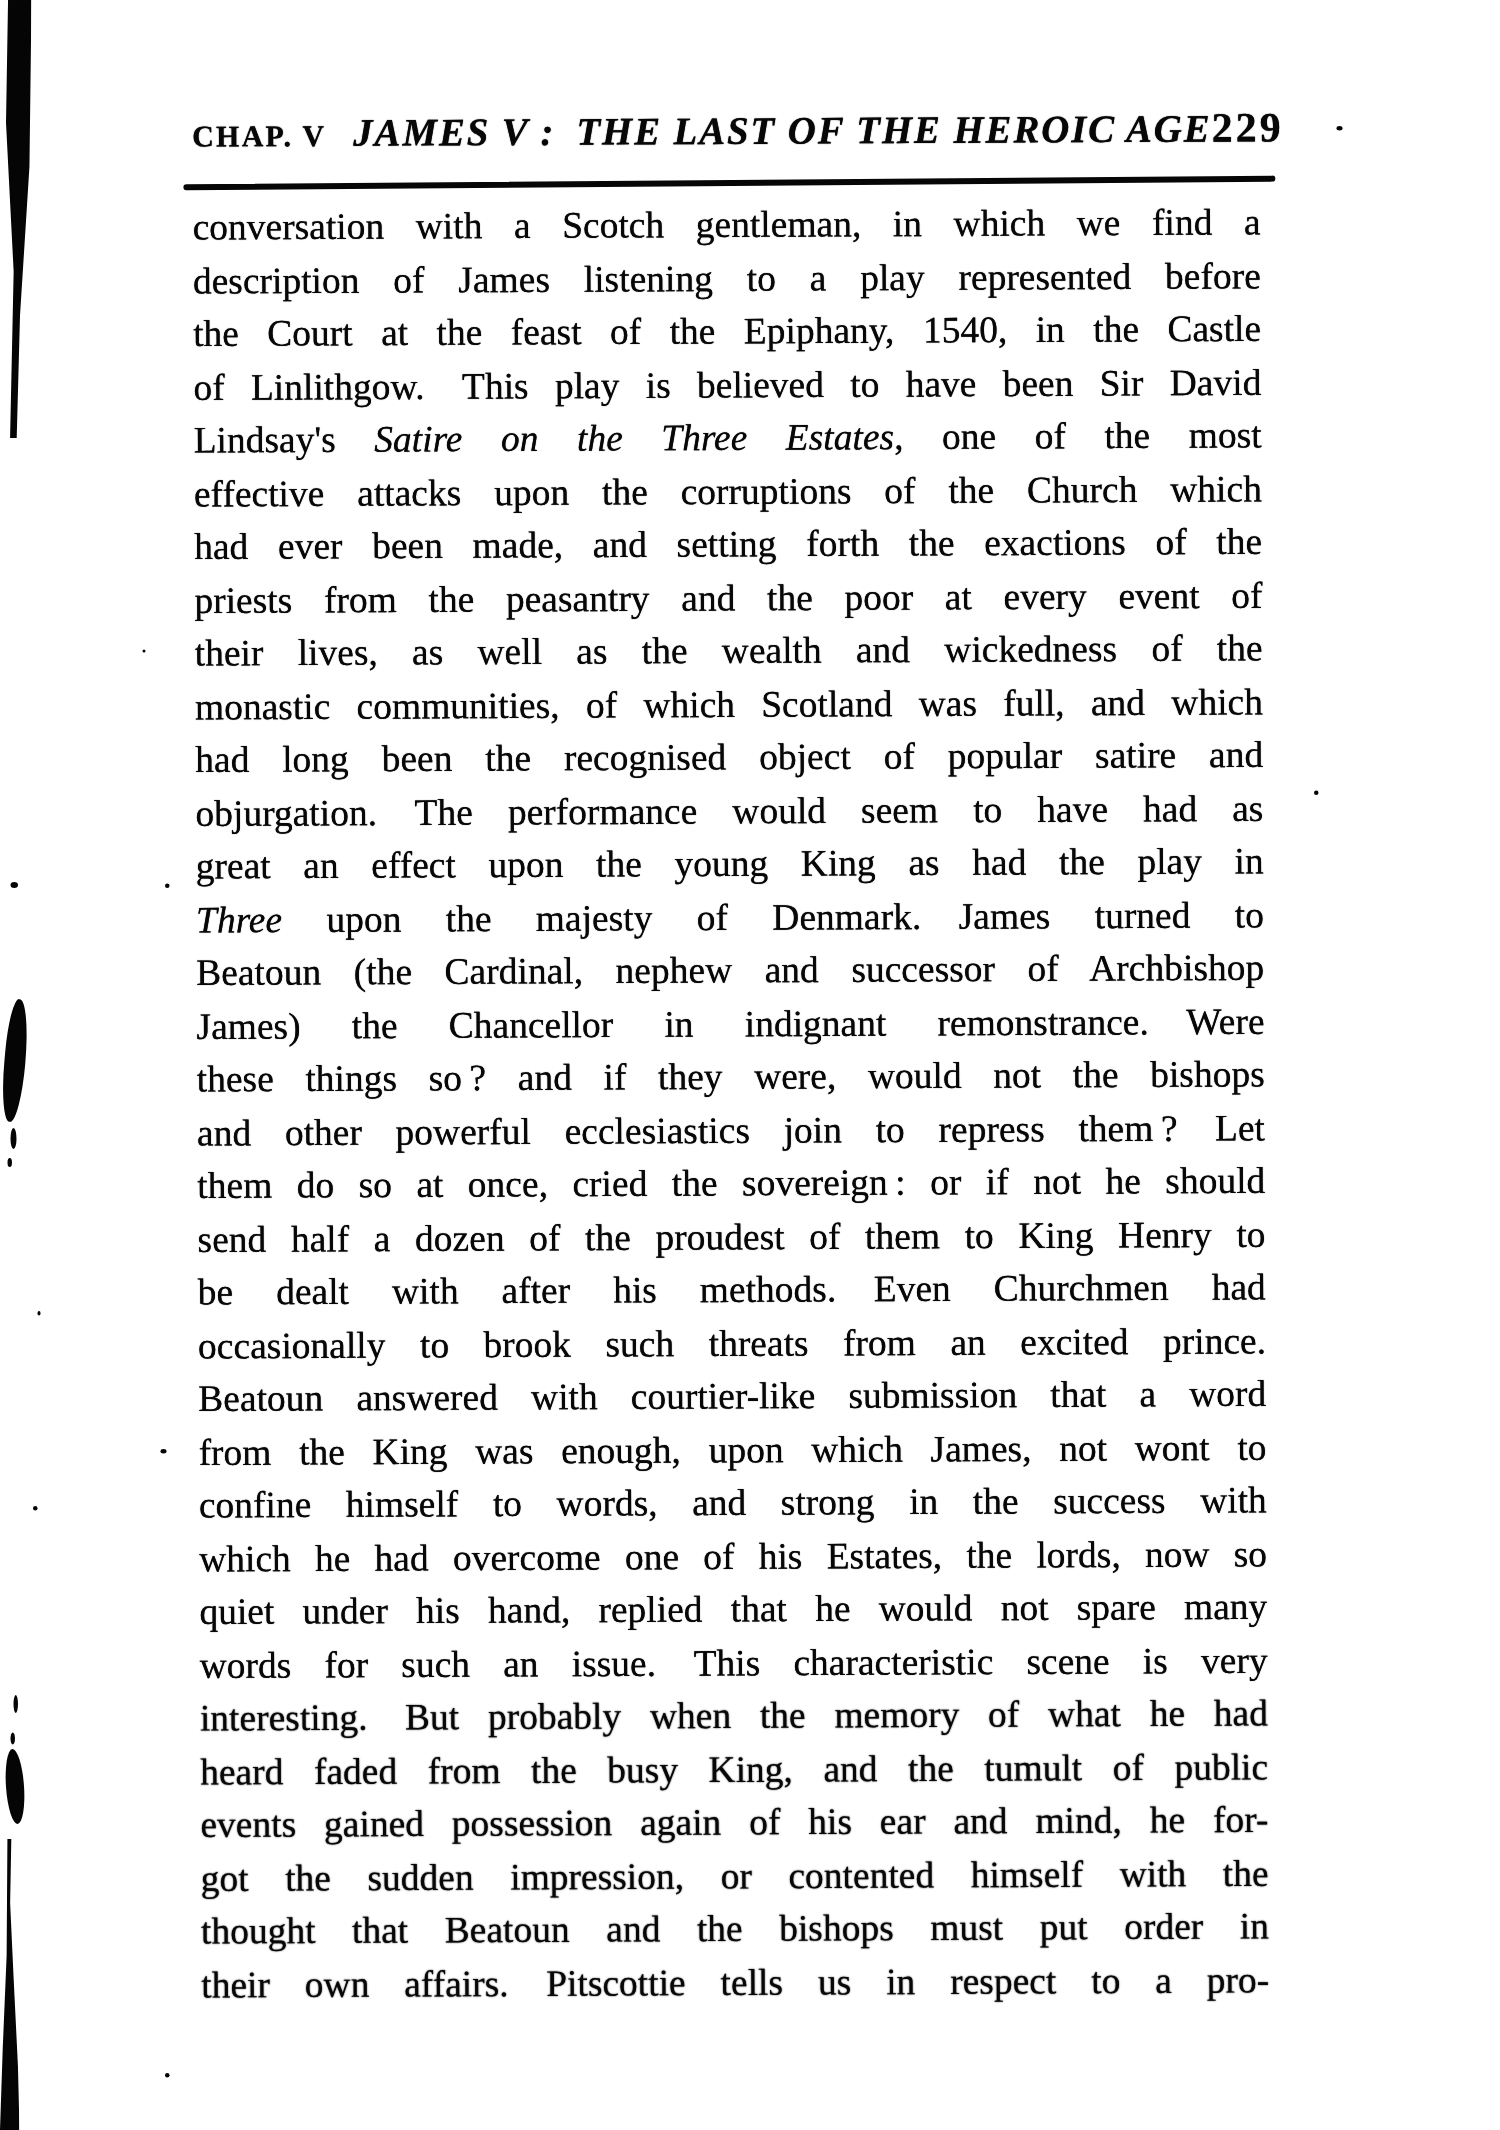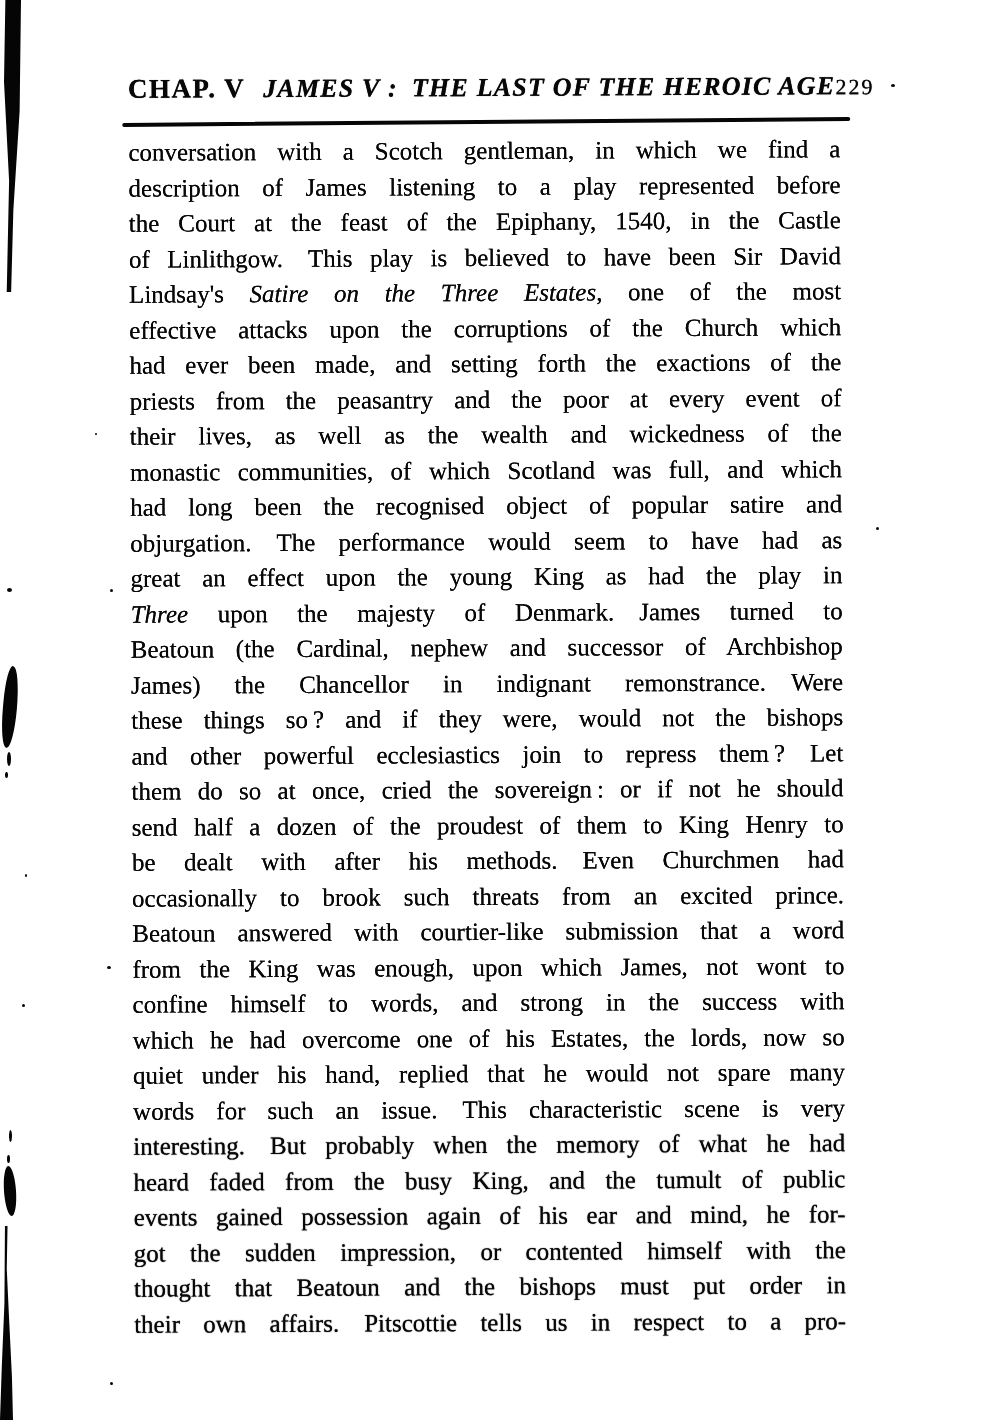--- a/index.html
+++ b/index.html
@@ -20,38 +20,38 @@
     transform: rotate(-0.28deg);
     transform-origin: 50% 0%;
   }
   .running-header {
     display: flex;
     align-items: baseline;
     height: 36px;
     text-shadow: 0 0 0.7px currentColor;
   }
   .chapter-label {
-    font-size: 27px;
+    font-size: 20px;
     letter-spacing: 1.5px;
     font-weight: 700;
     white-space: nowrap;
   }
   .header-title {
     flex: 1;
     font-style: italic;
     font-size: 26px;
     letter-spacing: 1.2px;
     font-weight: 600;
     margin-left: 18px;
     white-space: nowrap;
   }
   .page-number {
-    font-size: 22px;
+    font-size: 28px;
     letter-spacing: 2px;
-    font-weight: 400;
+    font-weight: 700;
     text-align: center;
   }
   .header-rule {
     height: 4px;
     background: #060606;
     margin-left: -6px;
     width: calc(100% + 16px);
     margin-top: 12px;
     transform: rotate(-0.18deg);
     border-radius: 2px;

